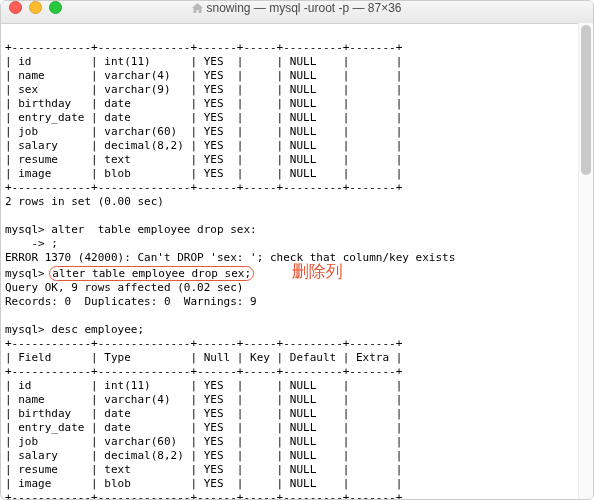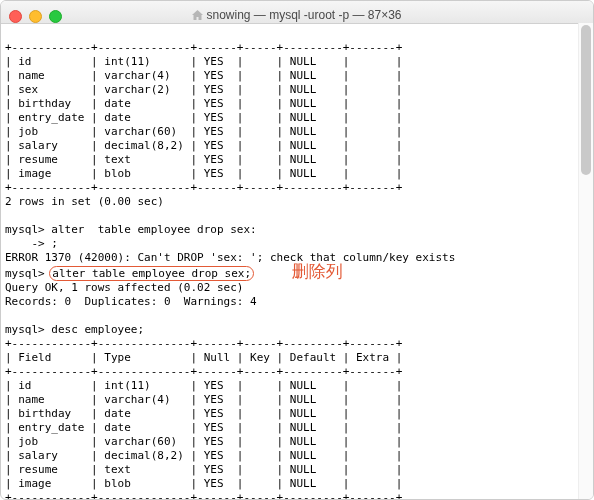--- a/index.html
+++ b/index.html
@@ -1,17 +1,17 @@
 <!DOCTYPE html>
 <html><head>
 <meta charset="utf-8">
 <style>
   html,body{margin:0;padding:0;background:#fff;font-family:Menlo,Consolas,monospace;font-size:11px;color:#000}
   .window{width:594px;height:500px;border:1px solid #ccc;border-radius:6px;overflow:hidden;position:relative;background:#fff;box-sizing:border-box}
-  .titlebar{height:22px;background:linear-gradient(#f6f6f6,#e8e8e8);border-bottom:1px solid #d0d0d0;display:flex;align-items:flex-end;position:relative}
+  .titlebar{height:22px;background:linear-gradient(#f6f6f6,#e8e8e8);border-bottom:1px solid #d0d0d0;display:flex;align-items:flex-start;position:relative}
   .traffic{display:flex;gap:7px;margin-left:8px}
   .dot{width:11px;height:11px;border-radius:50%}
   .red{background:#ff5f57;border:0.5px solid #e1483f}
   .yel{background:#ffbd2e;border:0.5px solid #dea023}
   .grn{background:#28c940;border:0.5px solid #1dad2b}
   .title{position:absolute;width:100%;text-align:center;font-family:-apple-system,Helvetica,Arial,sans-serif;font-size:12px;color:#4a4a4a;pointer-events:none}
   .home-icon{display:inline-block;vertical-align:-1px;opacity:.55;margin-right:3px}
   .content{position:absolute;top:22px;bottom:0;left:0;right:14px;padding:4px 6px 4px 4px;white-space:pre;line-height:14px;overflow:hidden}
   .scrollbar{position:absolute;right:0;top:22px;bottom:0;width:14px;background:#fafafa;border-left:1px solid #eee}
   .thumb{position:absolute;left:2px;right:2px;top:2px;height:150px;background:#c9c9c9;border-radius:5px}
@@ -34,36 +34,36 @@
             <path d="M5.5 0L0 5h1.5v5h3V7h2v3h3V5H11z" fill="#8a8a8a"></path>
           </svg>
       </span><span>snowing — mysql -uroot -p — 87×36</span>
     </div>
   </div>
 
   <div class="content">
 <span>+------------+--------------+------+-----+---------+-------+</span>
 <span>| id         | int(11)      | YES  |     | NULL    |       |</span>
 <span>| name       | varchar(4)   | YES  |     | NULL    |       |</span>
-<span>| sex        | varchar(2)   | YES  |     | NULL    |       |</span>
+<span>| sex        | varchar(9)   | YES  |     | NULL    |       |</span>
 <span>| birthday   | date         | YES  |     | NULL    |       |</span>
 <span>| entry_date | date         | YES  |     | NULL    |       |</span>
 <span>| job        | varchar(60)  | YES  |     | NULL    |       |</span>
 <span>| salary     | decimal(8,2) | YES  |     | NULL    |       |</span>
 <span>| resume     | text         | YES  |     | NULL    |       |</span>
 <span>| image      | blob         | YES  |     | NULL    |       |</span>
 <span>+------------+--------------+------+-----+---------+-------+</span>
 <span>2 rows in set (0.00 sec)</span>
 
 <span>mysql&gt; alter  table employee drop sex:</span>
 <span>    -&gt; ;</span>
 <span>ERROR 1370 (42000): Can't DROP 'sex: '; check that column/key exists</span>
 <span>mysql&gt; </span><span class="hl">alter table employee drop sex;</span>      <span class="ann">删除列</span>
-<span>Query OK, 1 rows affected (0.02 sec)</span>
-<span>Records: 0  Duplicates: 0  Warnings: 4</span>
+<span>Query OK, 9 rows affected (0.02 sec)</span>
+<span>Records: 0  Duplicates: 0  Warnings: 9</span>
 
 <span>mysql&gt; desc employee;</span>
 <span>+------------+--------------+------+-----+---------+-------+</span>
 <span>| Field      | Type         | Null | Key | Default | Extra |</span>
 <span>+------------+--------------+------+-----+---------+-------+</span>
 <span>| id         | int(11)      | YES  |     | NULL    |       |</span>
 <span>| name       | varchar(4)   | YES  |     | NULL    |       |</span>
 <span>| birthday   | date         | YES  |     | NULL    |       |</span>
 <span>| entry_date | date         | YES  |     | NULL    |       |</span>
 <span>| job        | varchar(60)  | YES  |     | NULL    |       |</span>

